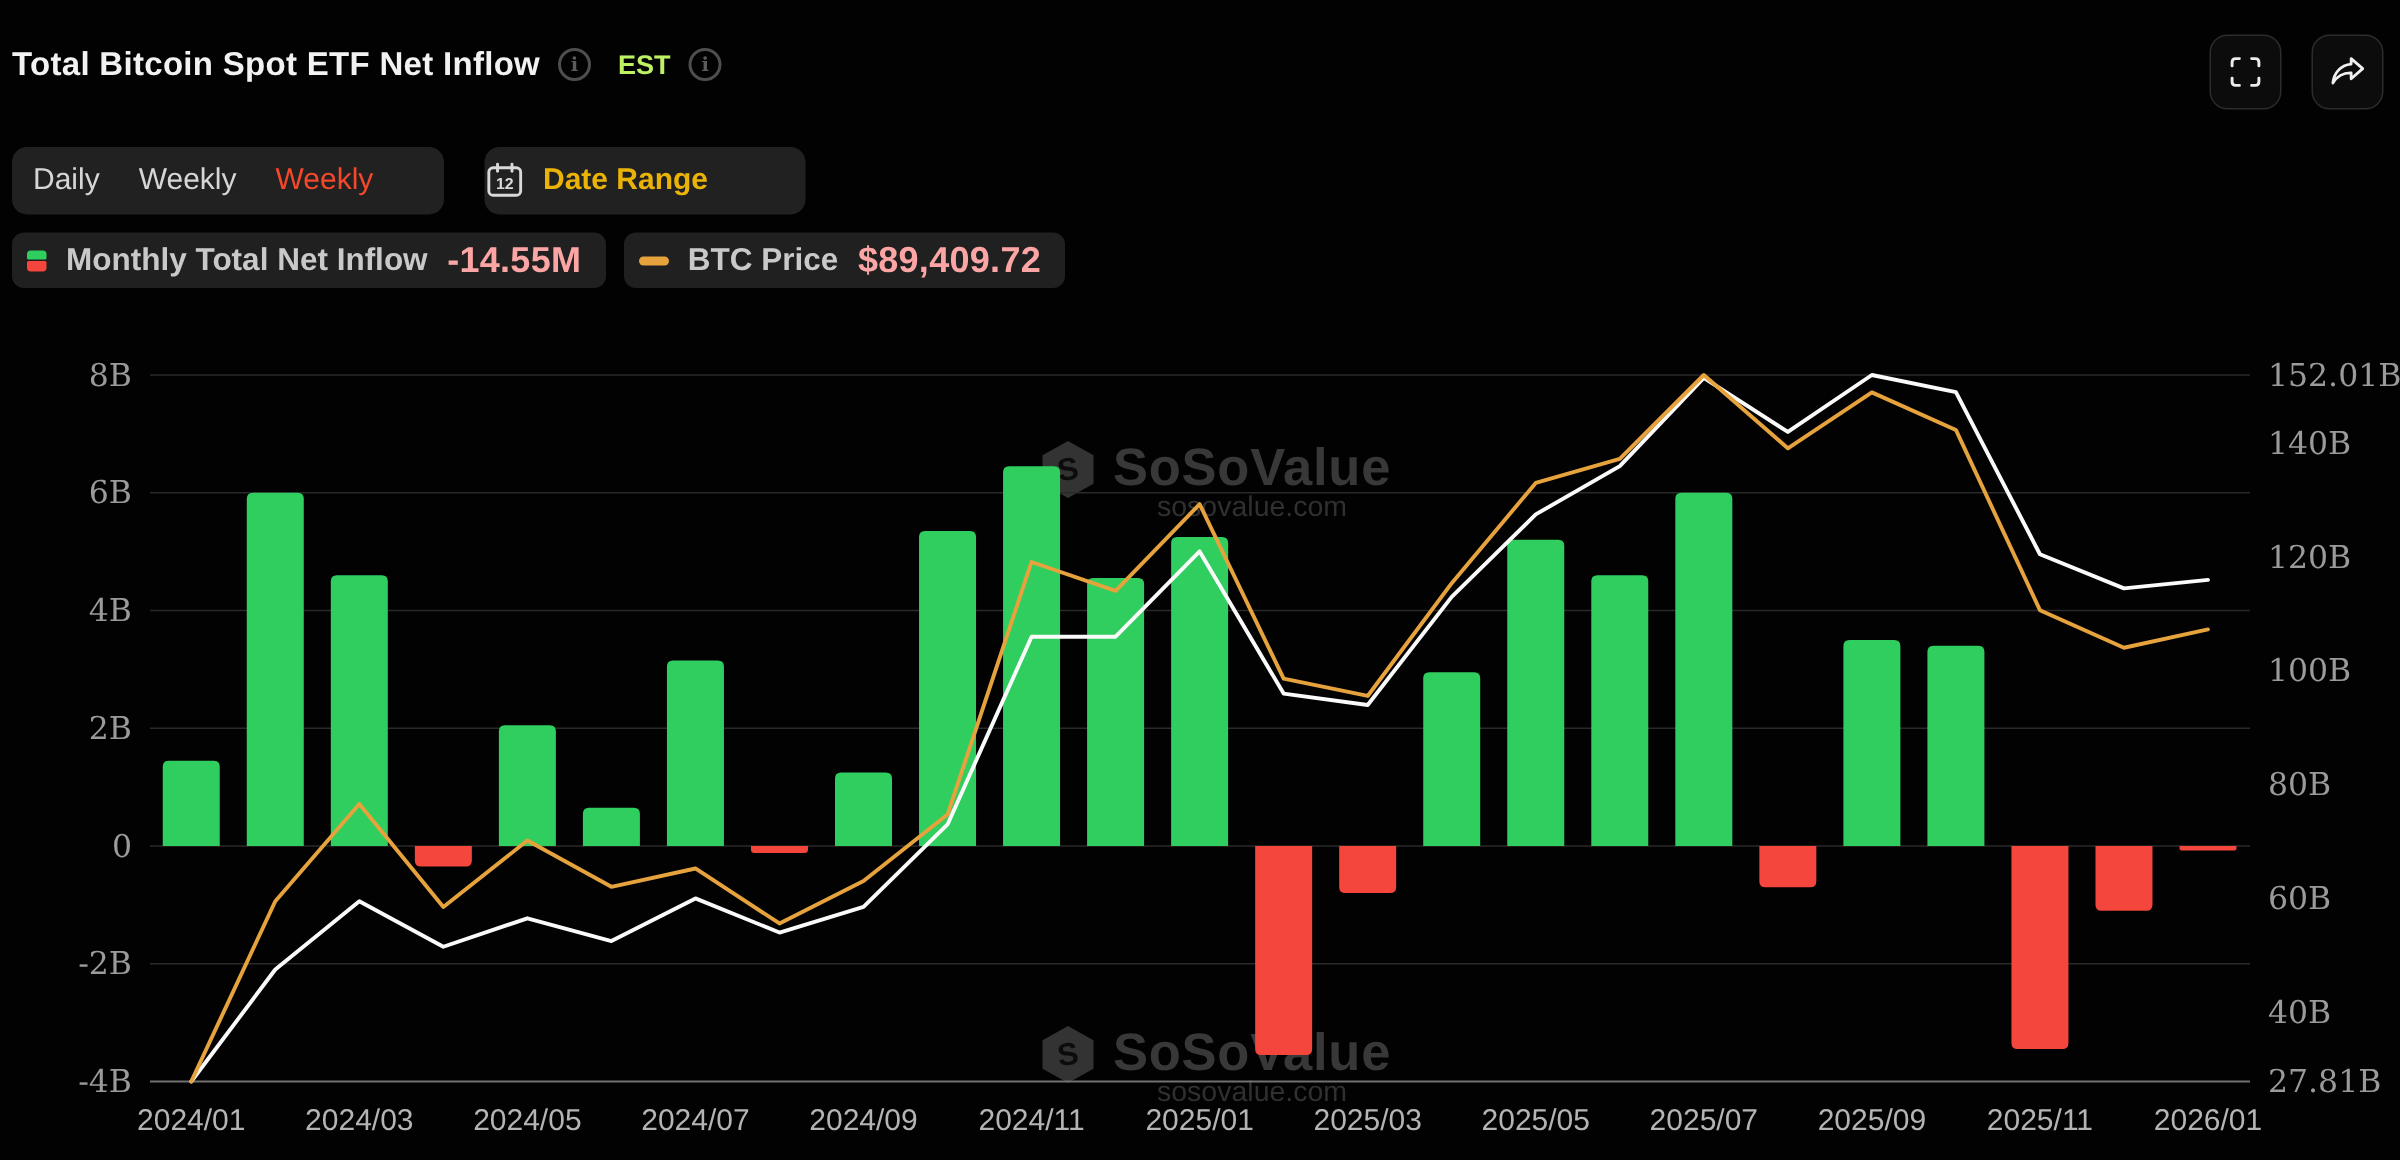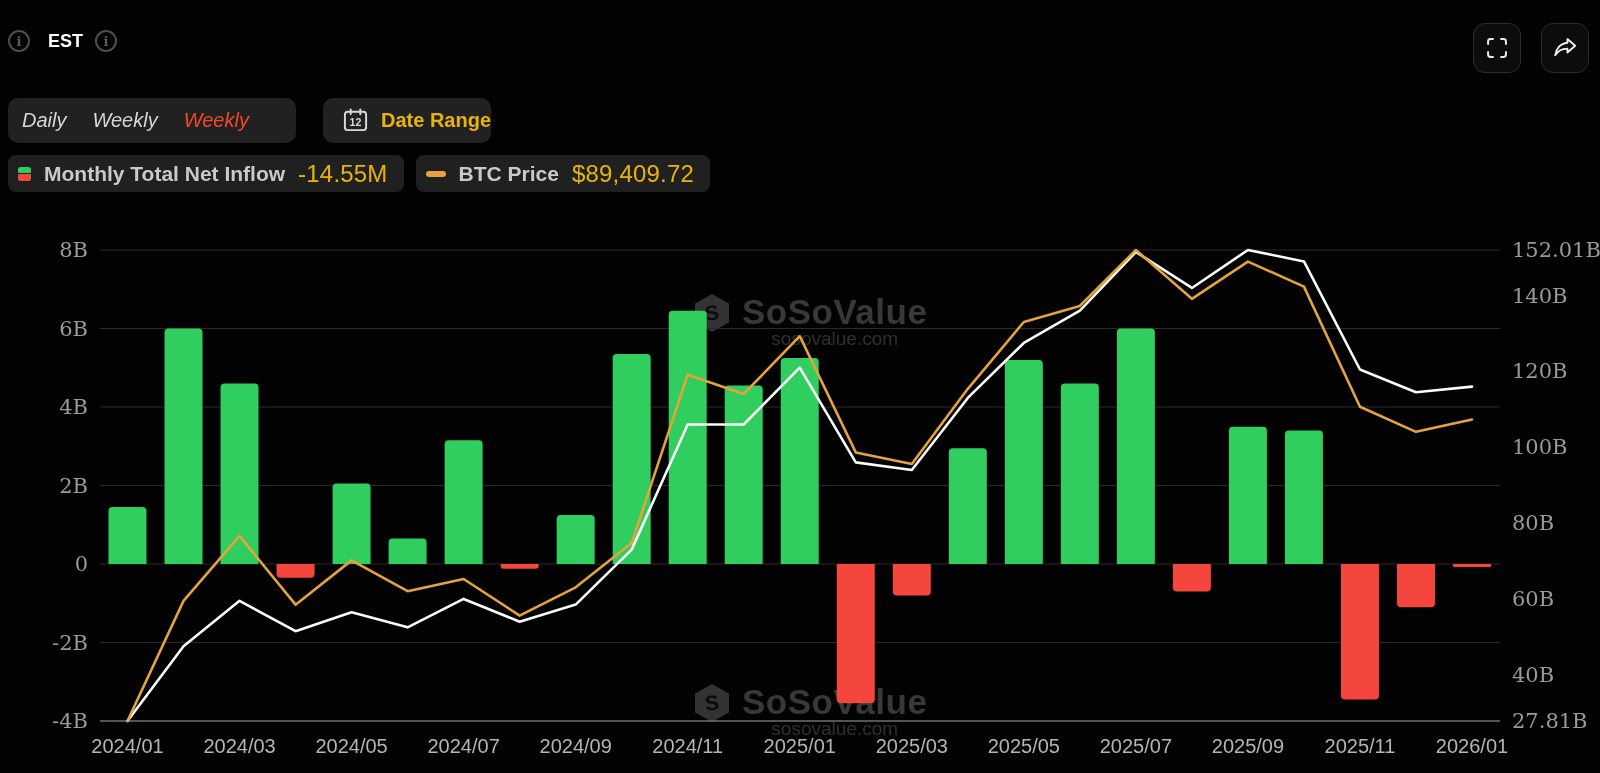--- a/index.html
+++ b/index.html
@@ -2,43 +2,43 @@
 <html><head>
 <meta charset="utf-8">
 <style>
   * { margin:0; padding:0; box-sizing:border-box; }
   body { background:#000; font-family:"Liberation Sans", sans-serif; }
   .stage { position:relative; width:1600px; height:773px; background:#020202; overflow:hidden; }
 
   
   .titlebar { position:absolute; left:8px; top:30px; display:flex; align-items:center; gap:12px; z-index:5; }
   .page-title { color:#f2f2f2; font-size:22px; font-weight:bold; letter-spacing:.2px; }
-  .est-label { color:#ffffff; font-size:18px; font-weight:bold; margin-left:6px; }
+  .est-label { color:#bef264; font-size:18px; font-weight:bold; margin-left:6px; }
   .info-circle { width:22px; height:22px; border:2px solid #4e4e4e; border-radius:50%;
                  color:#5c5c5c; font-size:13px; font-weight:bold; font-family:"DejaVu Serif", serif;
                  display:flex; align-items:center; justify-content:center; }
   .action-btn { position:absolute; top:23px; width:48px; height:50px; border:1.5px solid #2c2c2c;
                 border-radius:12px; background:#0c0c0c; display:flex; align-items:center; justify-content:center; z-index:5; }
   .action-btn svg { width:26px; height:26px; }
 
   
   .tabbar { position:absolute; left:8px; top:98px; height:45px; width:288px; background:#212121;
             border-radius:10px; display:flex; align-items:center; padding:0 14px; gap:26px; z-index:5; }
-  .tab { font-size:20px; color:#d6d6d6; cursor:pointer;font-style:italic; }
+  .tab { font-size:20px; color:#d6d6d6; cursor:pointer; }
   .tab.active { color:#f4482b; }
-  .daterange { position:absolute; left:323px; top:98px; height:45px; width:168px; background:#212121;
-               border-radius:10px; display:flex; align-items:center; justify-content:flex-end; gap:12px; z-index:5; }
+  .daterange { position:absolute; left:323px; top:98px; height:45px; width:214px; background:#212121;
+               border-radius:10px; display:flex; align-items:center; justify-content:flex-start; gap:12px; z-index:5; }
   .daterange-label { color:#eab308; font-size:20px; font-weight:bold; }
 
   
   .legendbar { position:absolute; left:8px; top:155px; display:flex; gap:12px; z-index:5; }
   .chip { height:37px; background:#202020; border-radius:8px; display:flex; align-items:center;
           padding:0 16px 0 10px; gap:13px; }
   .chip-label { color:#c9c9c9; font-size:21px;font-weight:bold; }
-  .chip-value { color:#eab308; font-size:24px; font-weight:normal; letter-spacing:.2px; }
+  .chip-value { color:#fca5a5; font-size:24px; font-weight:bold; letter-spacing:.2px; }
   .icon-stack { width:13px; height:14px; display:flex; flex-direction:column; gap:1px; }
   .icon-stack .g { flex:1; background:#2fce5f; border-radius:2.5px 2.5px 1px 1px; }
   .icon-stack .r { flex:1; background:#f4463c; border-radius:1px 1px 2.5px 2.5px; }
   .icon-dash { width:20px; height:6px; border-radius:3px; }
 
   
   .watermark { position:absolute; display:flex; align-items:flex-start; gap:10px; z-index:1; color:#383838; }
   .wm-name { font-size:35px; font-weight:bold; letter-spacing:.5px; line-height:40px; }
   .wm-domain { font-size:19px; color:#303030; margin-top:-4px; text-align:center; }
 
@@ -129,20 +129,21 @@
       <path d="M1228.9166666666667,564 L1228.9166666666667,430.625 Q1228.9166666666667,426.625 1232.9166666666667,426.625 L1262.9166666666667,426.625 Q1266.9166666666667,426.625 1266.9166666666667,430.625 L1266.9166666666667,564 Z" fill="#2fce5f"></path>
       <path d="M1284.9375,564 L1284.9375,434.55 Q1284.9375,430.55 1288.9375,430.55 L1318.9375,430.55 Q1322.9375,430.55 1322.9375,434.55 L1322.9375,564 Z" fill="#2fce5f"></path>
       <path d="M1340.9583333333333,564 L1340.9583333333333,695.4125 Q1340.9583333333333,699.4125 1344.9583333333333,699.4125 L1374.9583333333333,699.4125 Q1378.9583333333333,699.4125 1378.9583333333333,695.4125 L1378.9583333333333,564 Z" fill="#f4463c"></path>
       <path d="M1396.9791666666667,564 L1396.9791666666667,603.175 Q1396.9791666666667,607.175 1400.9791666666667,607.175 L1430.9791666666667,607.175 Q1434.9791666666667,607.175 1434.9791666666667,603.175 L1434.9791666666667,564 Z" fill="#f4463c"></path>
       <path d="M1453,564 L1453,565.5 Q1453,567 1454.5,567 L1489.5,567 Q1491,567 1491,565.5 L1491,564 Z" fill="#f4463c"></path>
       <polyline points="127.5,721 183.52083333333334,646.330193236715 239.54166666666669,600.8229468599034 295.5625,631.161111111111 351.58333333333337,612.1997584541062 407.6041666666667,627.3688405797101 463.625,598.926811594203 519.6458333333333,621.6804347826087 575.6666666666667,604.6152173913043 631.6875,549.6272946859904 687.7083333333334,424.48236714975843 743.7291666666666,424.48236714975843 799.75,367.59830917874393 855.7708333333334,462.4050724637681 911.7916666666666,469.98961352657005 967.8125,397.93647342995166 1023.8333333333334,342.94855072463764 1079.8541666666665,310.71425120772943 1135.875,251.93405797101445 1191.8958333333333,287.9606280193237 1247.9166666666667,250 1303.9375,261.41473429951685 1359.9583333333333,369.4944444444444 1415.9791666666667,392.2480676328502 1472,386.5975845410628" fill="none" stroke="#fafafa" stroke-width="2.6" stroke-linejoin="round" stroke-linecap="round"></polyline>
       <polyline points="127.5,721 183.52083333333334,600.8403819918144 239.54166666666669,535.9413369713507 295.5625,604.6957708049113 351.58333333333337,560.3587994542975 407.6041666666667,591.2019099590723 463.625,578.9931787175989 519.6458333333333,615.6193724420191 575.6666666666667,587.3465211459754 631.6875,543.0095497953615 687.7083333333334,374.65757162346523 743.7291666666666,393.93451568894955 799.75,336.1036834924966 855.7708333333334,452.4079126875853 911.7916666666666,463.97407912687584 967.8125,388.79399727148706 1023.8333333333334,321.9672578444748 1079.8541666666665,305.90313778990446 1135.875,250 1191.8958333333333,298.8349249658936 1247.9166666666667,261.5661664392906 1303.9375,286.6261937244202 1359.9583333333333,406.7858117326057 1415.9791666666667,431.84583901773533 1472,419.57465047748974" fill="none" stroke="#e6a23c" stroke-width="2.6" stroke-linejoin="round" stroke-linecap="round"></polyline>
     </svg>
 
   <div class="titlebar">
+    <span class="page-title">Total Bitcoin Spot ETF Net Inflow</span>
     <span class="info-circle">i</span>
     <span class="est-label">EST</span>
     <span class="info-circle">i</span>
   </div>
 
   <div class="action-btn" style="left:1473px;">
     <svg viewBox="0 0 32 32" fill="none" stroke="#ececec" stroke-width="2.4" stroke-linecap="round">
       <path d="M5 11 V8 Q5 5 8 5 H11"></path>
         <path d="M21 5 H24 Q27 5 27 8 V11"></path>
       <path d="M27 21 V24 Q27 27 24 27 H21"></path>

